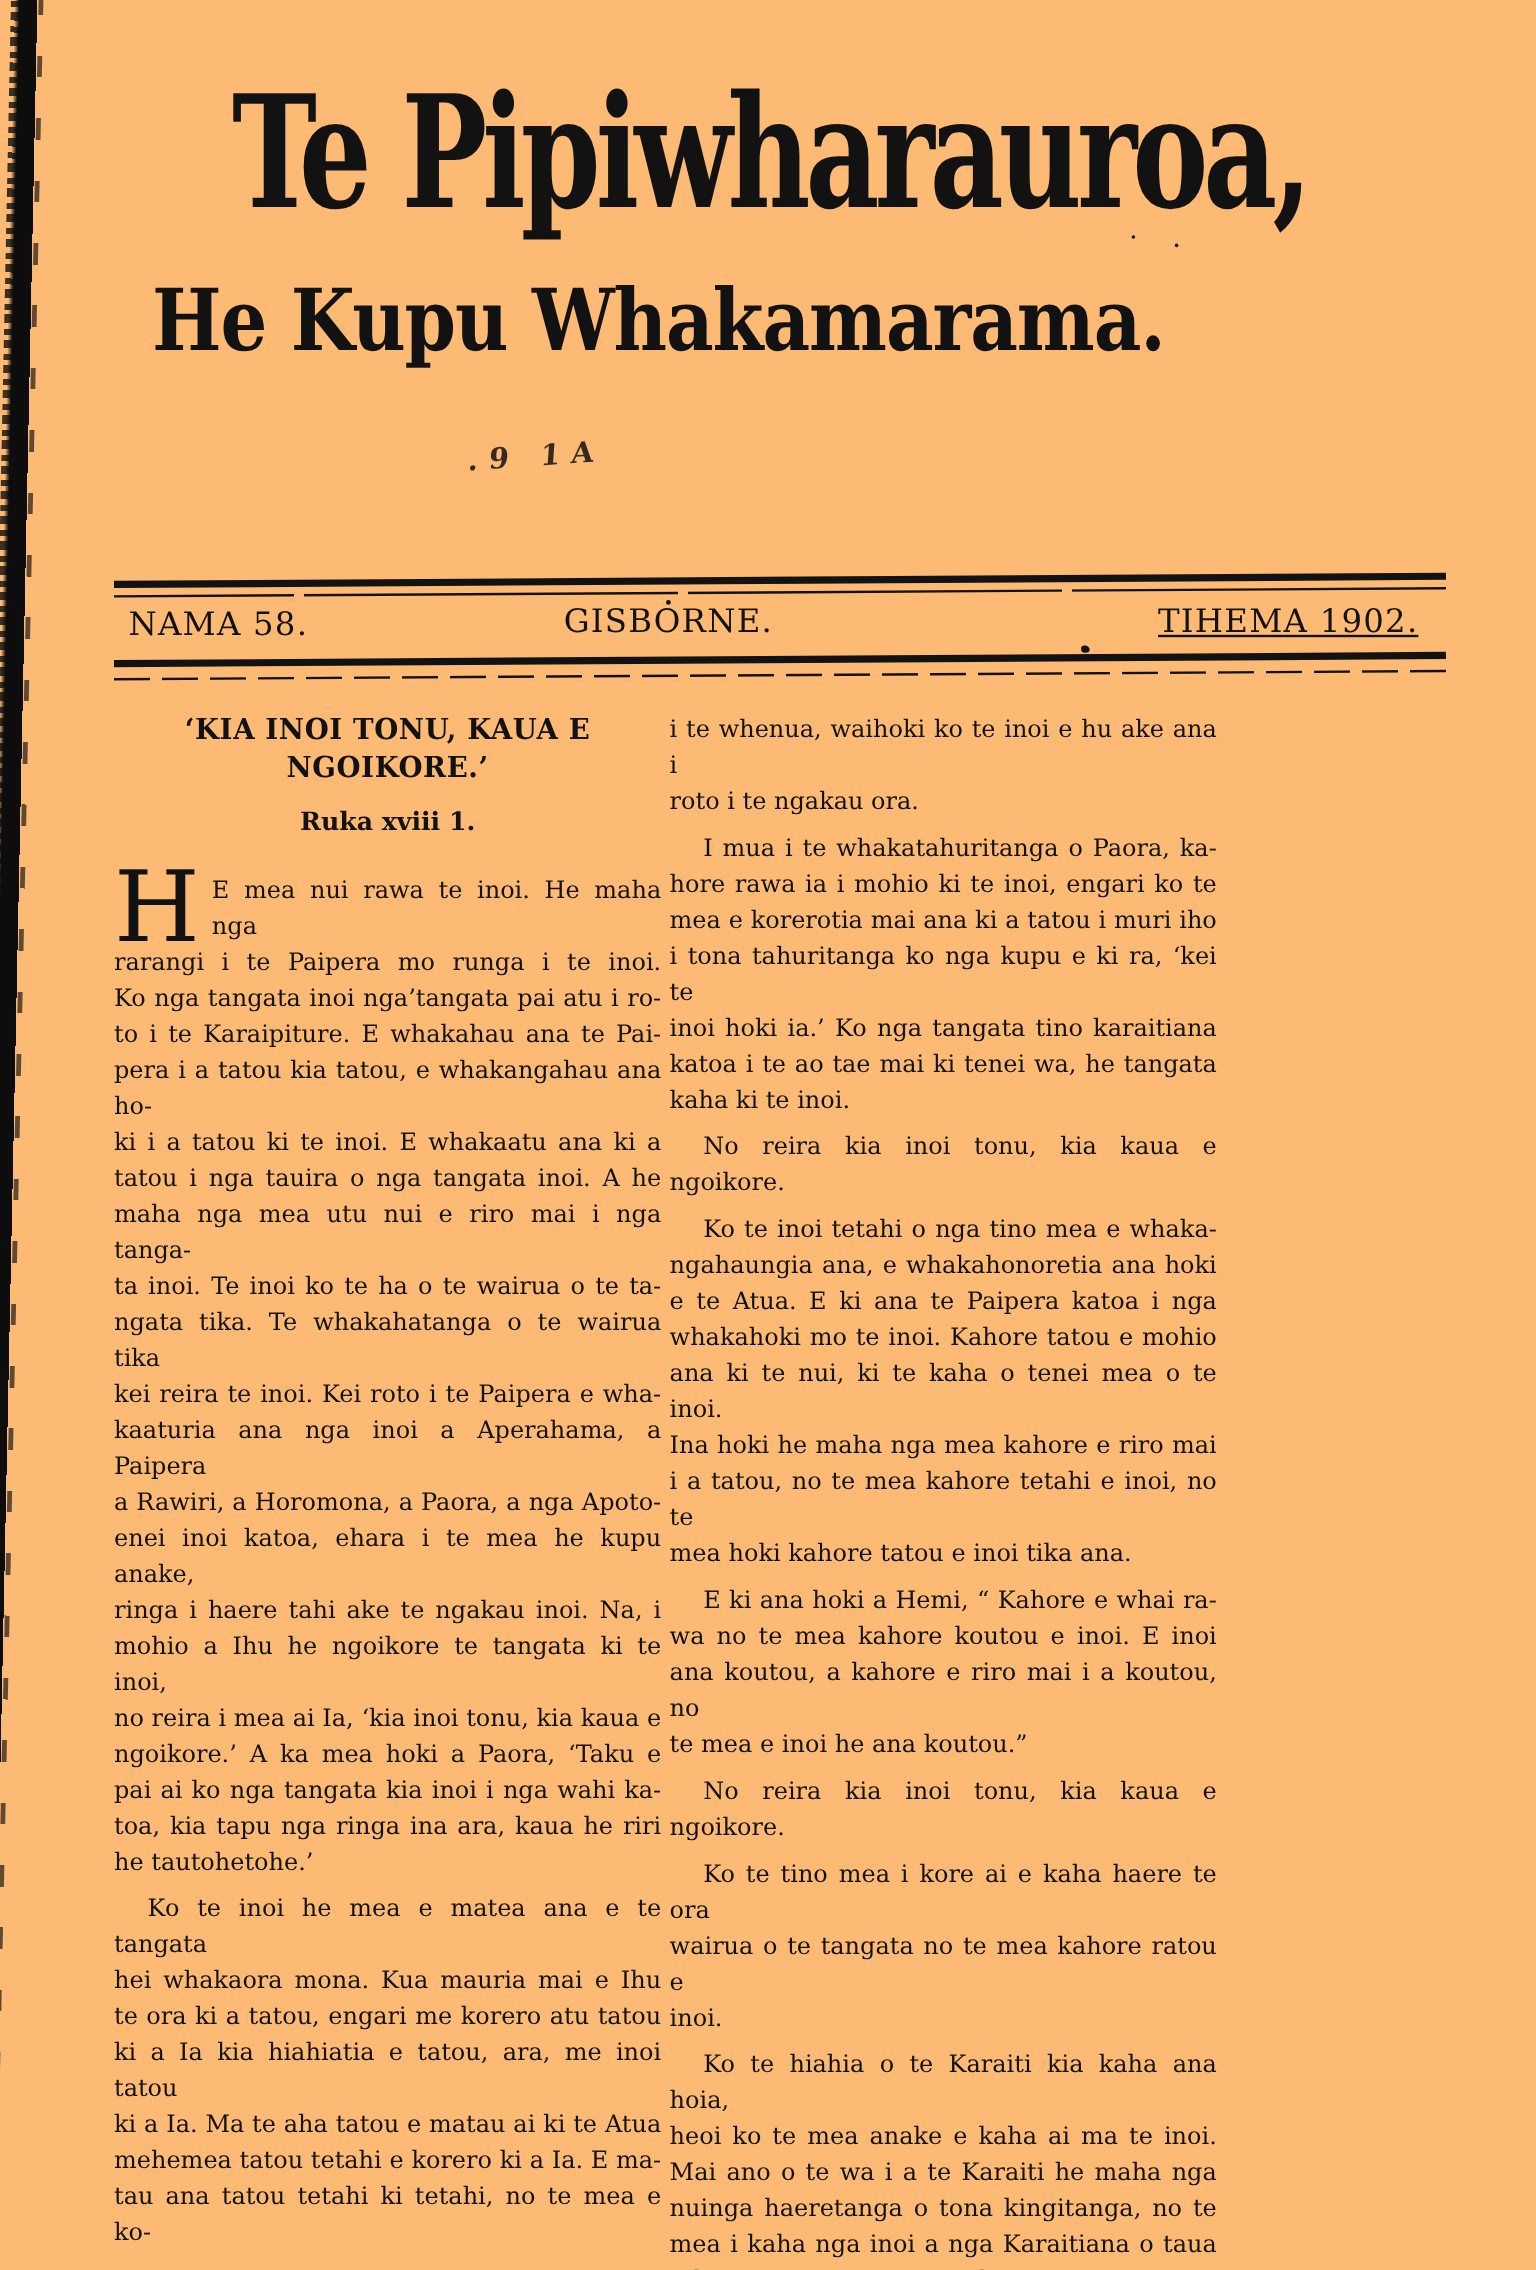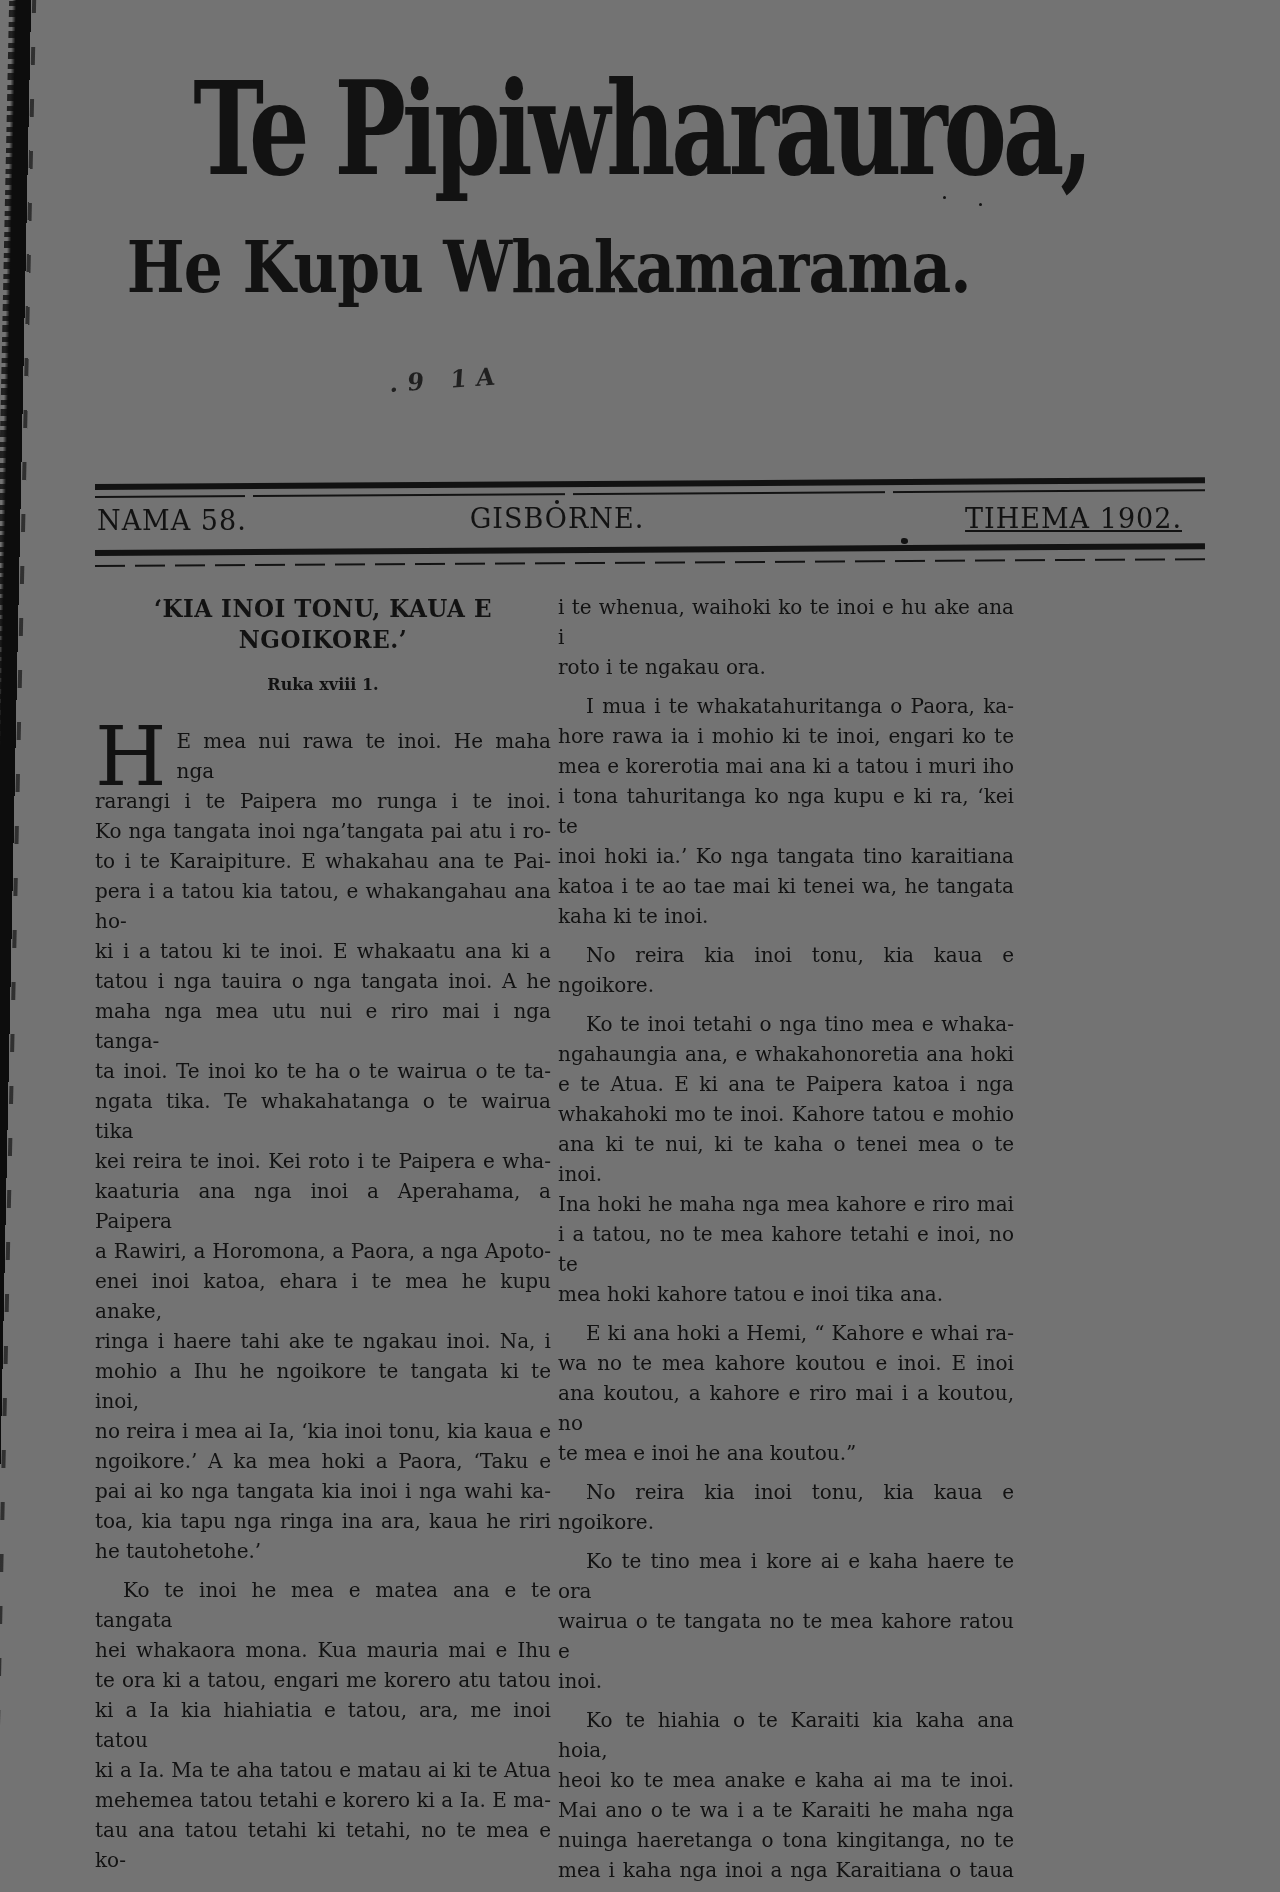--- a/index.html
+++ b/index.html
@@ -1,19 +1,19 @@
 <!DOCTYPE html>
 <html><head>
 <meta charset="utf-8">
 <style>
   html,body{margin:0;padding:0;background:#e8e8e4;}
   .page{
     position:relative;
     width:1280px;height:1892px;
-    background:#737373;
+    background:#fdba74;
     overflow:hidden;
     font-family:"DejaVu Serif", serif;
     color:#121212;
   }
   
   .binding{
     position:absolute;left:8px;top:-40px;width:30px;height:2010px;
     transform:rotate(1.2deg);transform-origin:top left;
     background:linear-gradient(90deg, transparent 0 5px, #0d0d0d 9px 24px, transparent 24px);
   }
@@ -47,32 +47,32 @@
     font-size:24px;font-weight:bold;letter-spacing:9px;
     transform:rotate(-4deg) skewX(-8deg);opacity:.85;
   }
   
   .rule{position:absolute;left:0;width:1110px;transform:rotate(-.35deg);transform-origin:left center;background:#121212;}
   .rule.thick{height:6px;}
   .rule.thin{height:2px;background:repeating-linear-gradient(90deg,#121212 0 150px, rgba(18,18,18,0) 150px 158px,#121212 158px 320px);}
   .rule.dashed{height:2px;background:repeating-linear-gradient(90deg,#121212 0 30px, rgba(18,18,18,0) 30px 40px);}
   
   .dateline{position:absolute;left:0;top:505px;width:1110px;height:36px;font-size:27px;}
-  .dl-left{position:absolute;left:2px;top:0;letter-spacing:1px;}
+  .dl-left{position:absolute;left:12px;top:0;letter-spacing:1px;}
   .dl-center{position:absolute;left:462px;top:-2px;transform:translateX(-50%);letter-spacing:1px;}
   .dl-right{position:absolute;right:23px;top:-2px;letter-spacing:1px;text-decoration:underline;}
   
   .col{position:absolute;top:592px;width:456px;font-size:20px;line-height:30px;}
   .col-left{left:0;}
   .col-right{left:463px;}
   .heading{
     font-weight:bold;text-align:center;font-size:23px;letter-spacing:.5px;
     margin:2px 0 16px;transform:scaleY(1.05);
   }
-  .subheading{font-weight:bold;text-align:center;font-size:16px;margin:0 0 26px;}
+  .subheading{font-weight:bold;text-align:center;font-size:21px;margin:0 0 26px;}
   .para{margin:0 0 9px;}
   .para.indent .tline:first-child{text-indent:28px;}
   .tline{text-align:justify;text-align-last:justify;}
   .tline.lastline{text-align-last:left;}
   .dropcap{
     float:left;font-size:82px;line-height:58px;font-weight:normal;
     padding:2px 10px 0 0;
   }
   
   .speck{position:absolute;background:#121212;border-radius:50%;}

